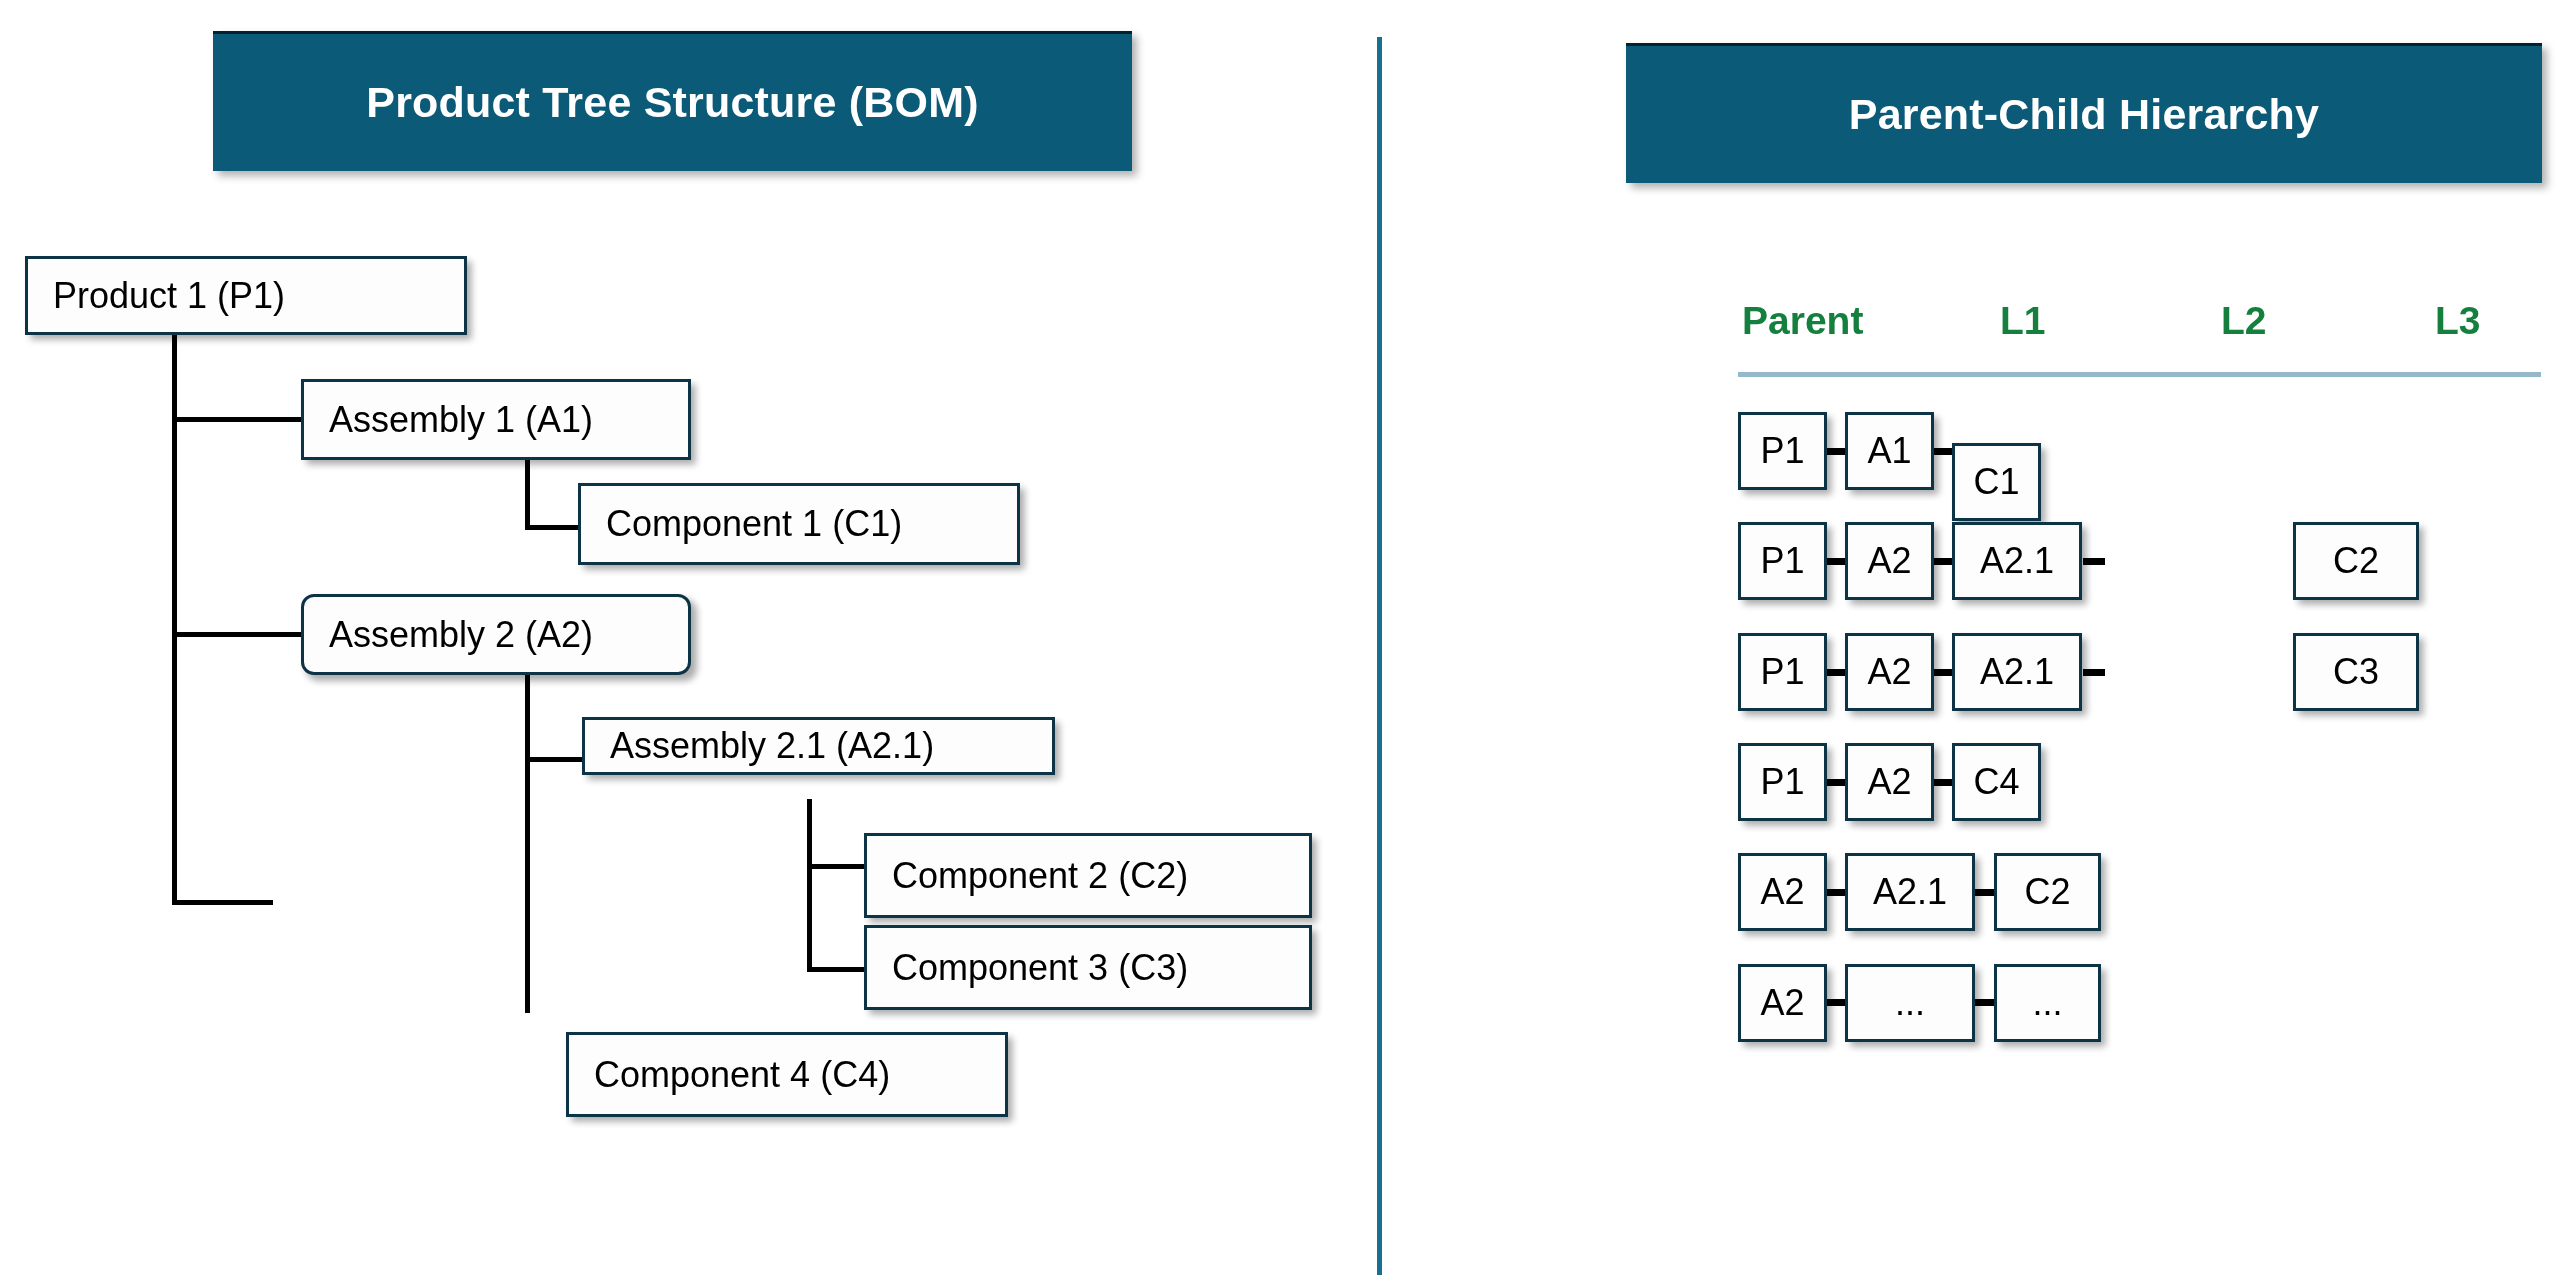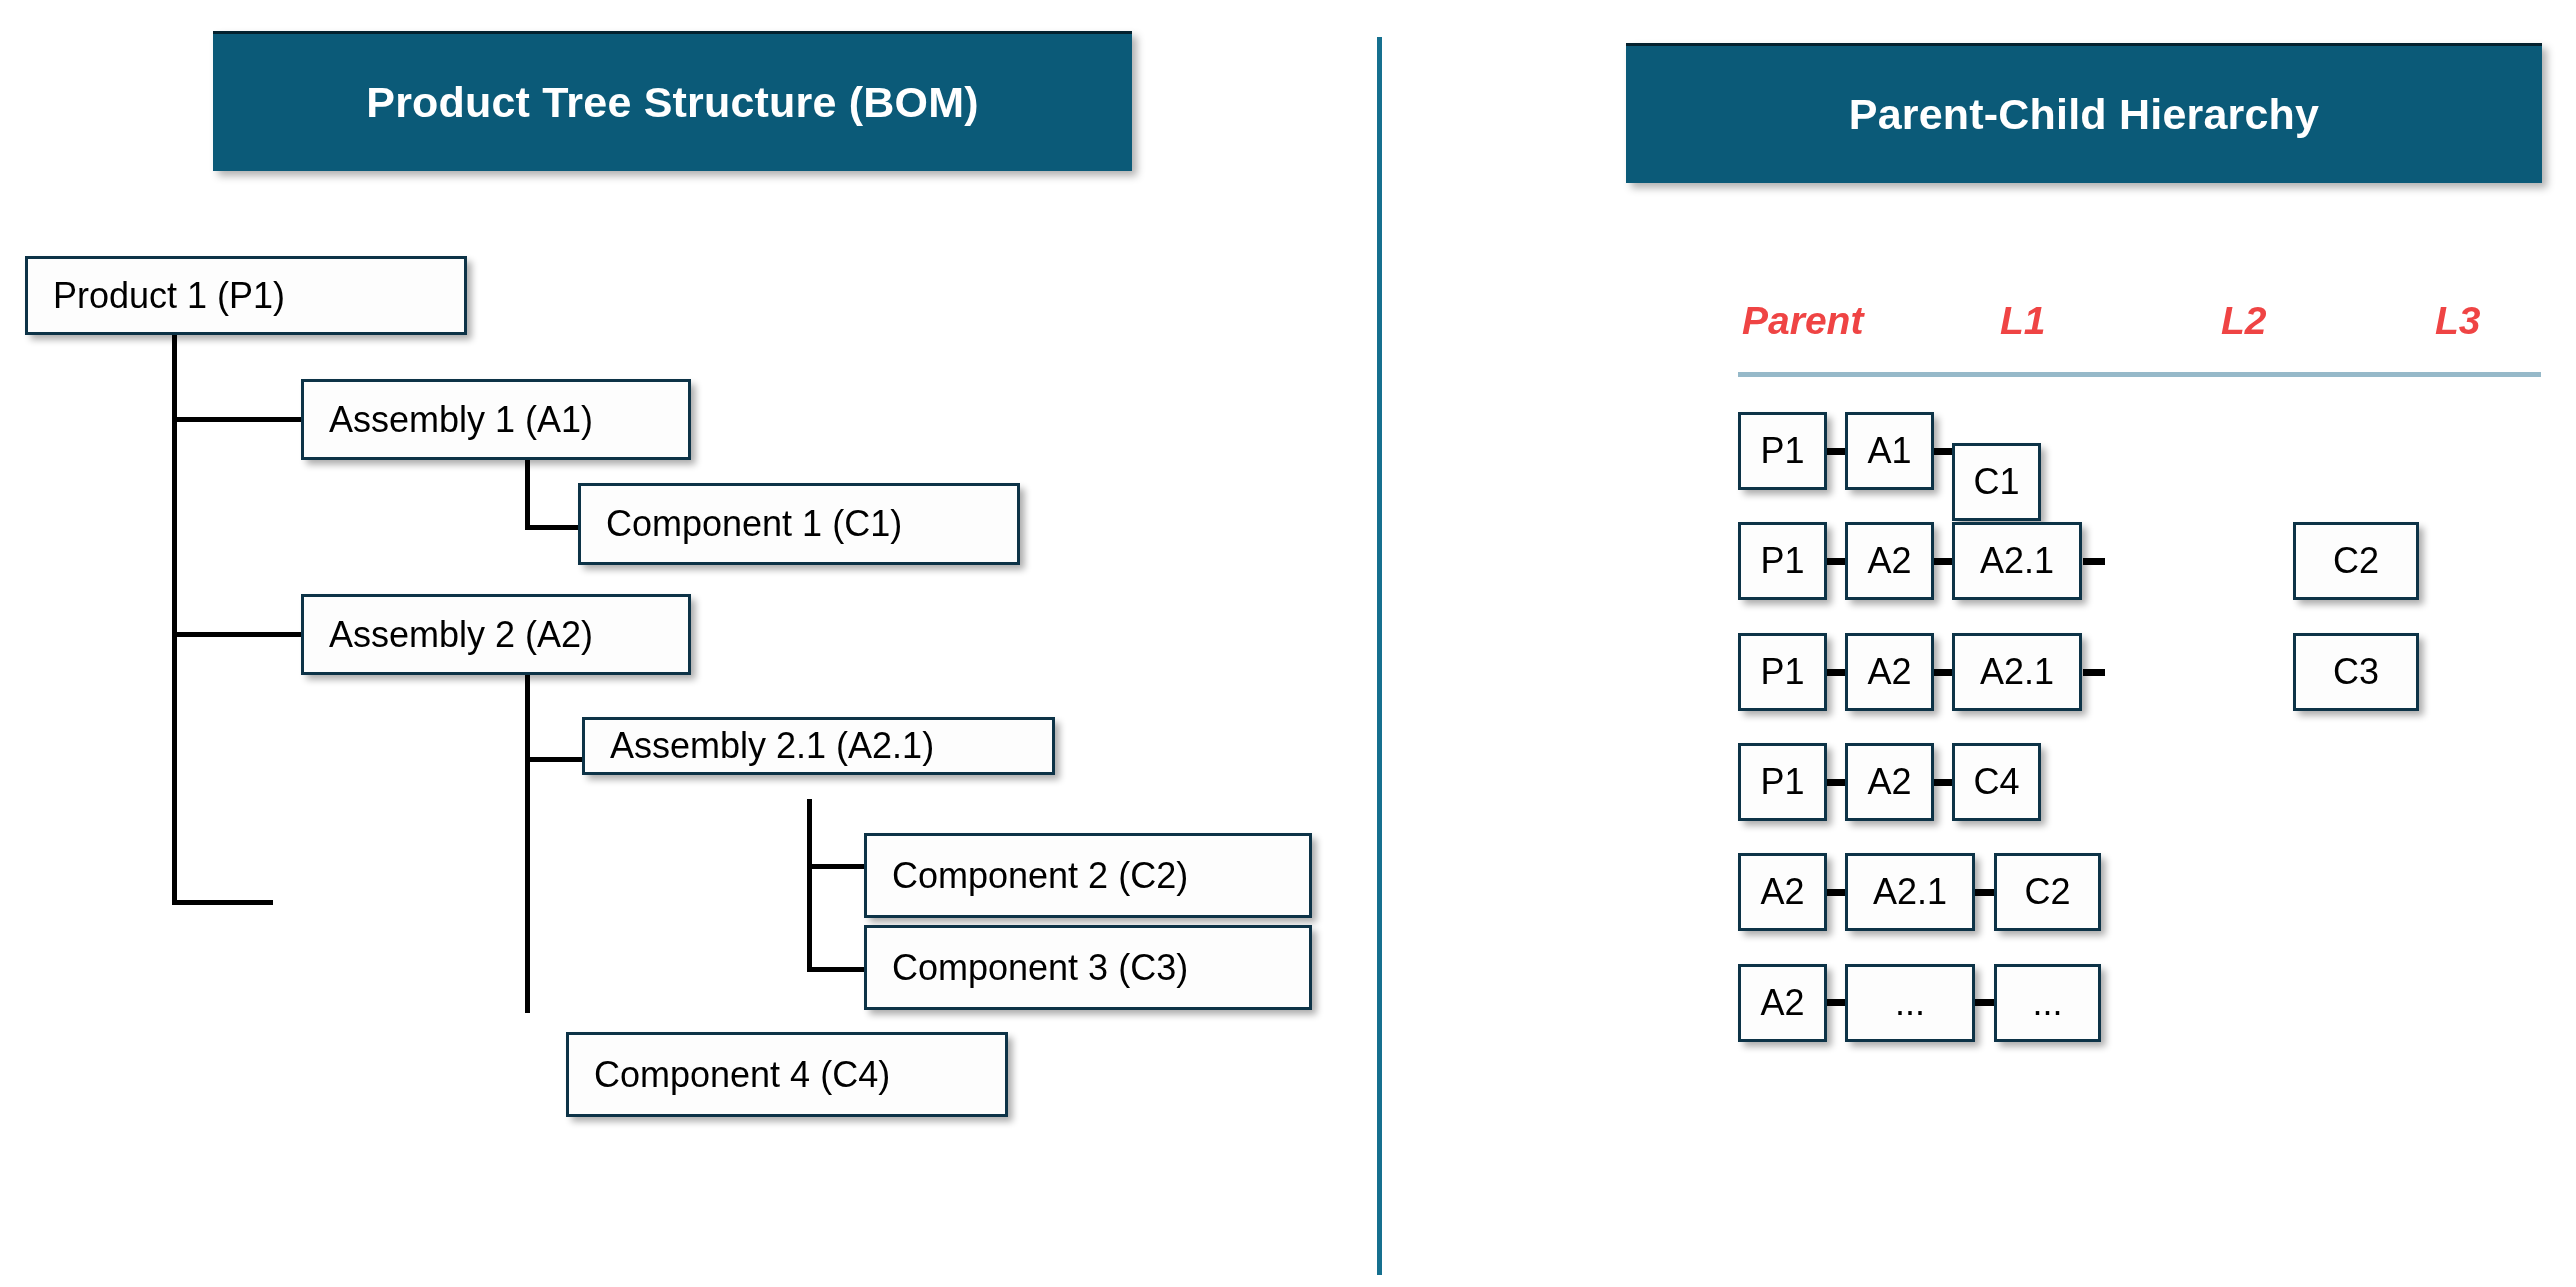--- a/index.html
+++ b/index.html
@@ -64,23 +64,22 @@
     background: #000000;
   }
   .conn-v { width: 4.7px; }
   .conn-h { height: 4.7px; }
 
   
   .col-head {
     position: absolute;
     font-size: 39px;
     font-weight: bold;
-    color: #ef4444;
+    color: #15803d;
     white-space: nowrap;
-    font-style: italic;
   }
   #head-rule {
     position: absolute;
     left: 1738px;
     top: 372px;
     width: 803px;
     height: 5.4px;
     background: #96b9c9;
   }
   .cell {
@@ -118,21 +117,21 @@
 <div class="conn conn-v" style="left:525px; top:675px; height:338px;"></div>
 <div class="conn conn-h" style="left:525px; top:757px; width:57px;"></div>
 
 <div class="conn conn-v" style="left:807px; top:799px; height:172px;"></div>
 <div class="conn conn-h" style="left:807px; top:864px; width:57px;"></div>
 <div class="conn conn-h" style="left:807px; top:967px; width:57px;"></div>
 
 <div class="node" style="left:25px;   top:256px;  width:442px; height:79px;">Product 1 (P1)</div>
 <div class="node" style="left:301px;  top:379px;  width:390px; height:81px;">Assembly 1 (A1)</div>
 <div class="node" style="left:578px;  top:483px;  width:442px; height:82px;">Component 1 (C1)</div>
-<div class="node" style="left:301px;  top:594px;  width:390px; height:81px;">Assembly 2 (A2)</div>
+<div class="node" style="left:301px;  top:594px;  width:390px; height:81px;border-radius:13px;">Assembly 2 (A2)</div>
 <div class="node" style="left:582px;  top:717px;  width:473px; height:58px;">Assembly 2.1 (A2.1)</div>
 <div class="node" style="left:864px; top:833px; width:448px; height:85px;">Component 2 (C2)</div>
 <div class="node" style="left:864px; top:925px; width:448px; height:85px;">Component 3 (C3)</div>
 <div class="node" style="left:566px;  top:1032px; width:442px; height:85px;">Component 4 (C4)</div>
 
 <div id="panel-divider"></div>
 
 <div class="banner" id="banner-right">Parent-Child Hierarchy</div>
 
 <div class="col-head" style="left:1742px; top:299px;">Parent</div>

